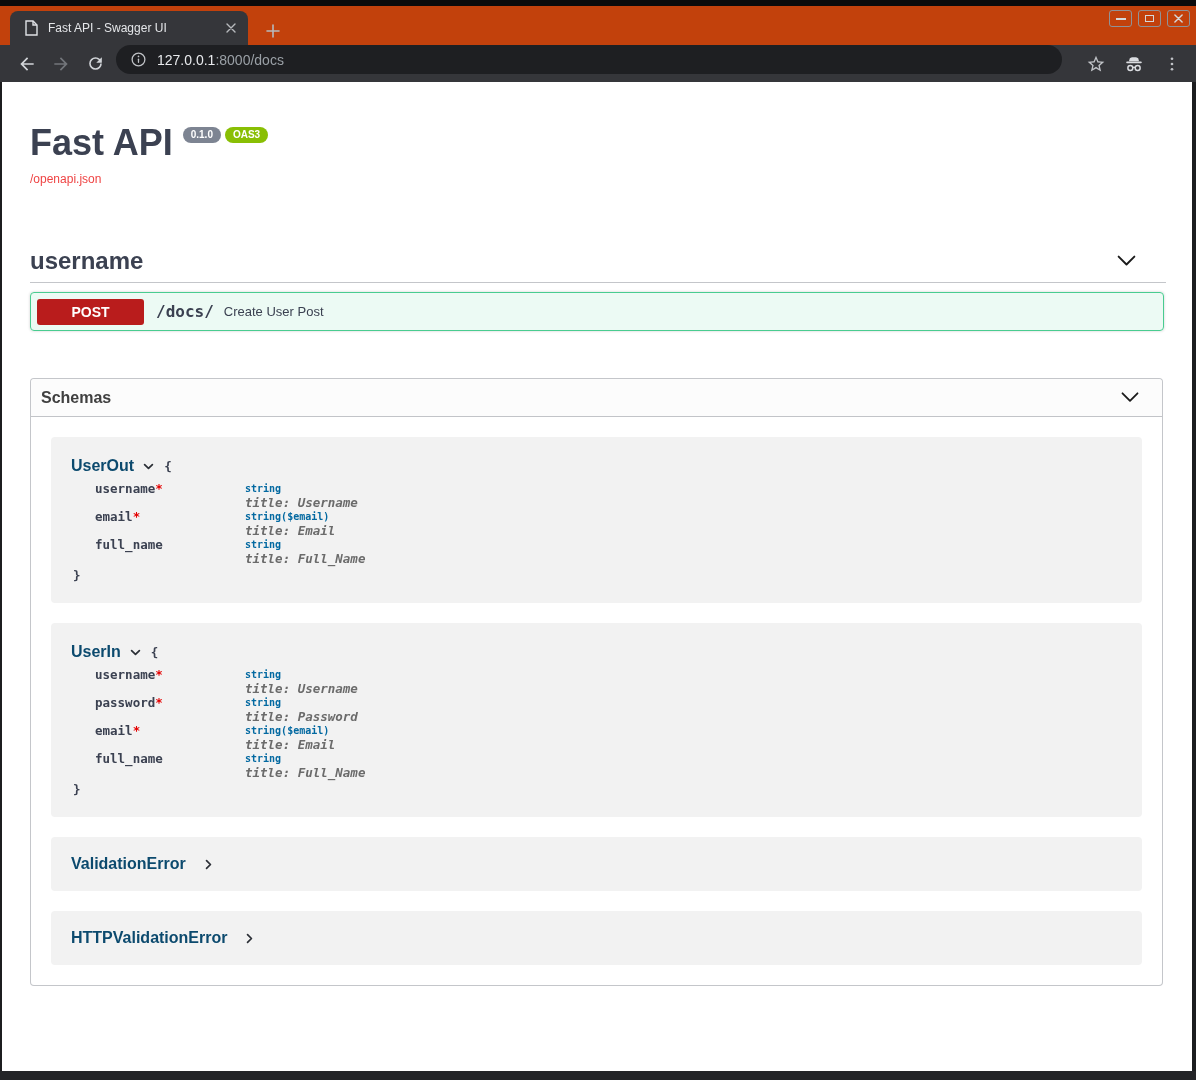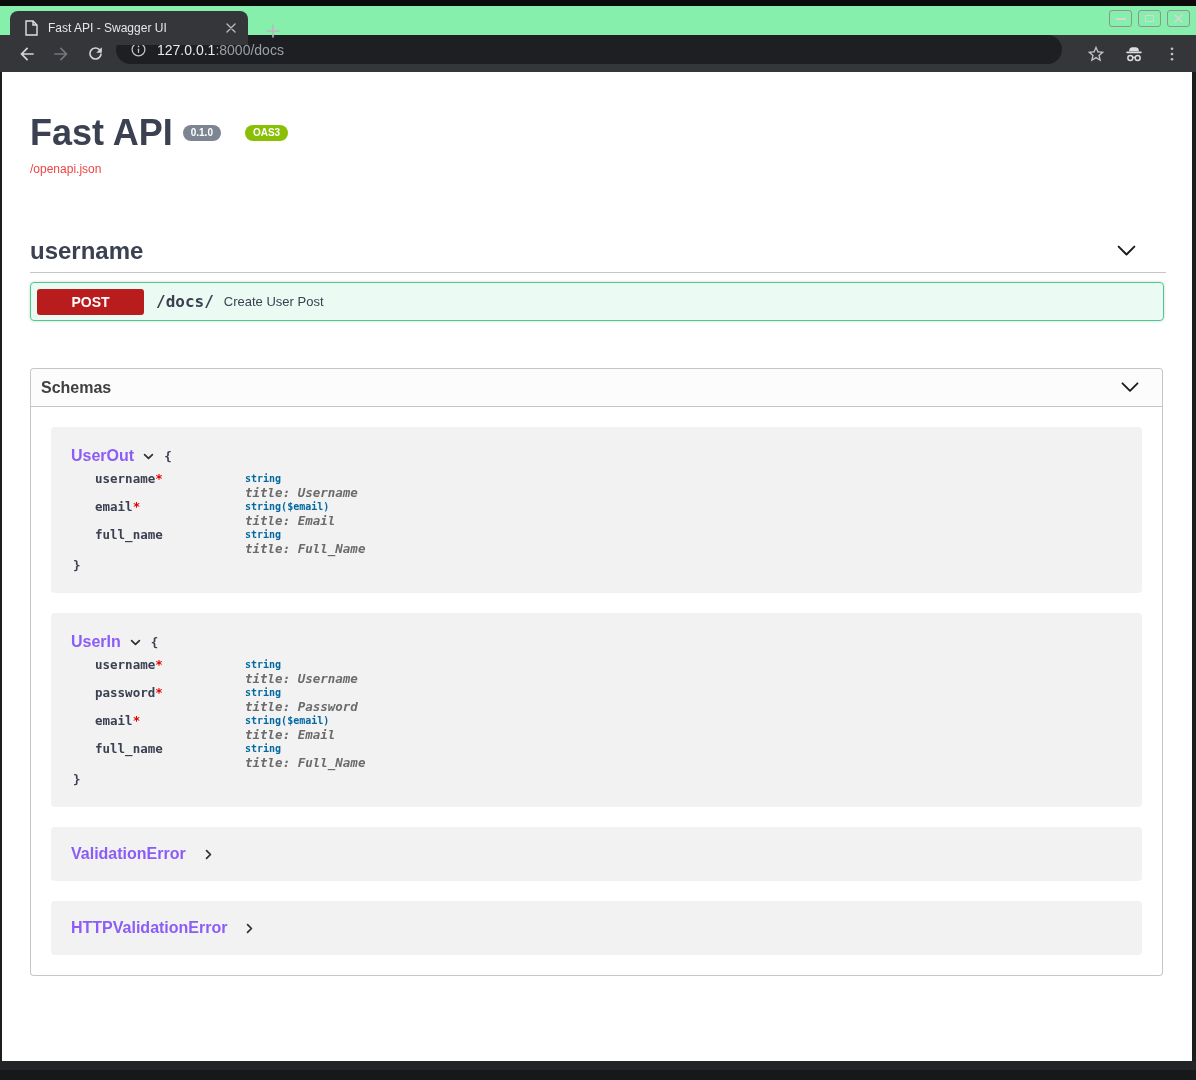--- a/index.html
+++ b/index.html
@@ -2,21 +2,21 @@
 <html><head>
 <meta charset="utf-8">
 <style>
   * { box-sizing: border-box; margin: 0; padding: 0; }
   html,body { width:1196px; height:1080px; }
   body { font-family:"Liberation Sans", sans-serif; background:#17181a; overflow:hidden; }
   .window { width:1196px; height:1080px; display:flex; flex-direction:column; }
 
   
   .top-edge { height:6px; background:#0b0b0c; }
-  .tab-strip { height:29px; background:#86efac; position:relative; }
+  .tab-strip { height:39px; background:#c2410c; position:relative; }
   .tab { position:absolute; left:10px; top:5px; width:238px; height:34px; background:#35363a;
          border-radius:8px 8px 0 0; display:flex; align-items:center; padding:0 8px 0 14px; }
   .tab-favicon { width:14px; height:16px; margin-right:10px; flex:none; }
   .tab-title { color:#e4e6e9; font-size:12px; flex:1; white-space:nowrap; overflow:hidden; }
   .tab-close { width:18px; height:18px; display:flex; align-items:center; justify-content:center;
                border-radius:50%; flex:none; }
   .new-tab-btn { position:absolute; left:261px; top:13px; width:24px; height:24px; border-radius:50%;
                  display:flex; align-items:center; justify-content:center; }
   .win-controls { position:absolute; right:6px; top:4px; display:flex; gap:6px; }
   .win-btn { width:23px; height:17px; border:1px solid #909297; border-radius:3px; background:transparent;
@@ -34,21 +34,21 @@
   .right-icon { width:28px; height:28px; display:flex; align-items:center; justify-content:center;
                 flex:none; margin-left:10px; }
 
   
   .page { height:989px; background:#ffffff; border-left:2px solid #1c1d1f; border-right:4px solid #1c1d1f;
           position:relative; overflow:hidden; color:#3b4151; }
   .bottom-edge { height:9px; background:#232427; }
 
   .api-info { position:absolute; left:28px; top:40px; }
   .api-title { font-size:36px; font-weight:bold; color:#3b4151; display:flex; align-items:flex-start; }
-  .badges { display:inline-flex; gap:24px; margin-left:10px; margin-top:13px; }
+  .badges { display:inline-flex; gap:4px; margin-left:10px; margin-top:5px; }
   .badge { font-size:10px; font-weight:bold; color:#ffffff; border-radius:57px; padding:3px 8px; line-height:10px; }
   .badge-version { background:#7d8492; }
   .badge-oas { background:#89bf04; }
   .spec-link { display:inline-block; margin-top:8px; font-size:12px; color:#ef4444; text-decoration:none; }
 
   .tag-header { position:absolute; left:28px; top:158px; width:1136px; height:43px;
                 border-bottom:1px solid rgba(59,65,81,.3); display:flex; align-items:center;
                 justify-content:space-between; padding-right:29px; cursor:pointer; }
   .tag-name { font-size:24px; font-weight:bold; color:#3b4151; }
 
@@ -66,21 +66,21 @@
   .models-header { height:38px; background:#fcfcfc; border-bottom:1px solid rgba(59,65,81,.3);
                    border-radius:4px 4px 0 0; display:flex; align-items:center; justify-content:space-between;
                    padding:0 22px 0 10px; cursor:pointer; }
   .models-heading { font-size:16px; font-weight:bold; color:#404040;text-align:right; }
   .models-list { padding:20px; }
 
   .model-box { background:#f2f2f2; border-radius:4px; padding:20px; margin-bottom:20px; }
   .model-box:last-child { margin-bottom:0; }
   .model-box.collapsed { padding:18px 20px; }
   .model-title-row { display:flex; align-items:center; }
-  .model-title { font-size:16px; font-weight:bold; color:#8b5cf6; }
+  .model-title { font-size:16px; font-weight:bold; color:#0c4a6e; }
   .model-chevron { display:flex; align-items:center; margin-left:8px; }
   .model-box.collapsed .model-chevron { margin-left:16px; }
   .brace { font-family:"DejaVu Sans Mono", monospace; font-size:12.5px; font-weight:bold;
            color:#3b4151; margin-left:9px; }
   .close-brace { margin-left:2px; margin-top:2px; }
   .prop-table { margin:7px 0 0 24px; }
   .prop-row { display:flex; line-height:14px; }
   .prop-name { width:150px; flex:none; font-family:"DejaVu Sans Mono", monospace; font-size:12.5px;
                font-weight:bold; color:#3b4151; }
   .prop-star { color:#e40000; }

